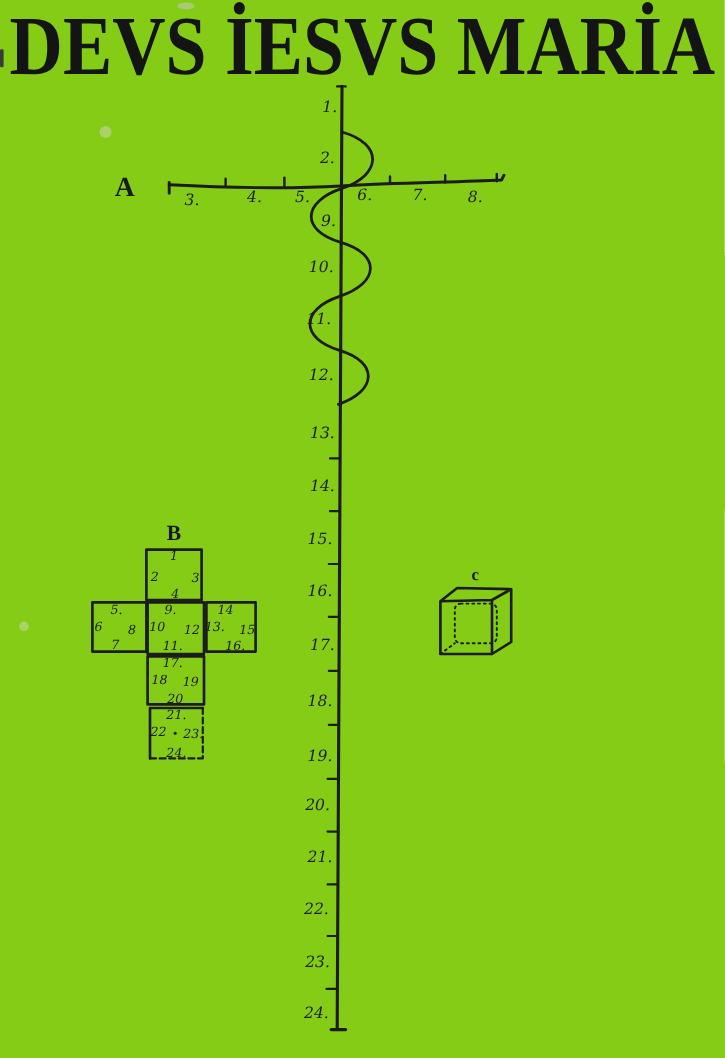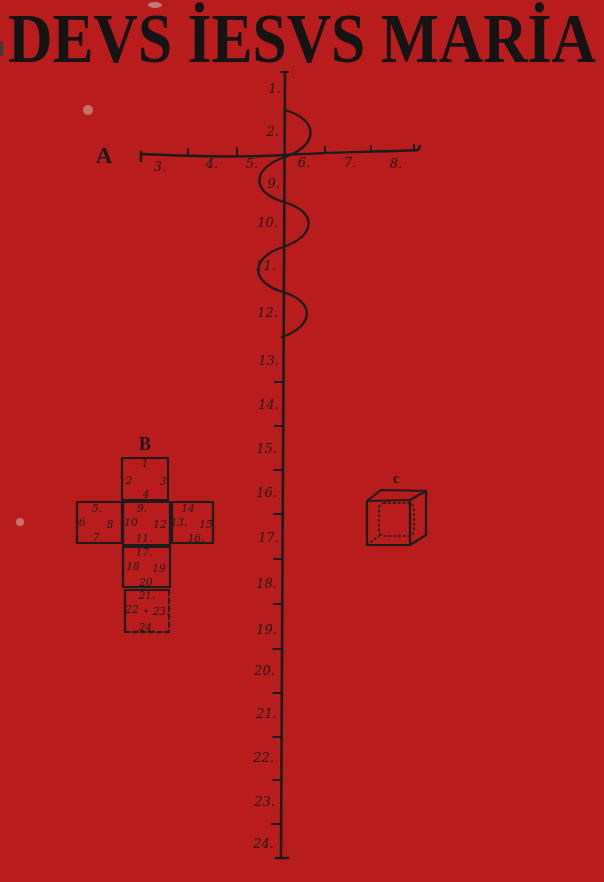--- a/index.html
+++ b/index.html
@@ -1,18 +1,18 @@
 <!DOCTYPE html>
 <html><head>
 <meta charset="utf-8">
 <style>
   html,body { margin:0; padding:0; background:#e8e6e1; }
   .page {
     position:relative; width:604px; height:882px; margin:0 auto;
-    background:#b91c1c; overflow:hidden;
+    background:#84cc16; overflow:hidden;
     font-family:"Liberation Serif", serif;
   }
   svg { position:absolute; left:0; top:0; }
   .title   { font-family:"Liberation Serif", serif; font-weight:700; font-size:70px; fill:#141414; }
   .lblA    { font-family:"Liberation Serif", serif; font-weight:700; font-size:23px; fill:#191919; }
   .lblB    { font-family:"Liberation Serif", serif; font-weight:700; font-size:18px; fill:#191919; }
   .lblC    { font-family:"Liberation Serif", serif; font-weight:700; font-size:14px; fill:#191919; }
   .num     { font-family:"DejaVu Serif", serif; font-style:italic; font-size:13px; fill:#1d1d1d; }
   .numS    { font-family:"DejaVu Serif", serif; font-style:italic; font-size:10.5px; fill:#1d1d1d; }
   .ink     { stroke:#1c1c1c; fill:none; stroke-linecap:round; stroke-linejoin:round; }

